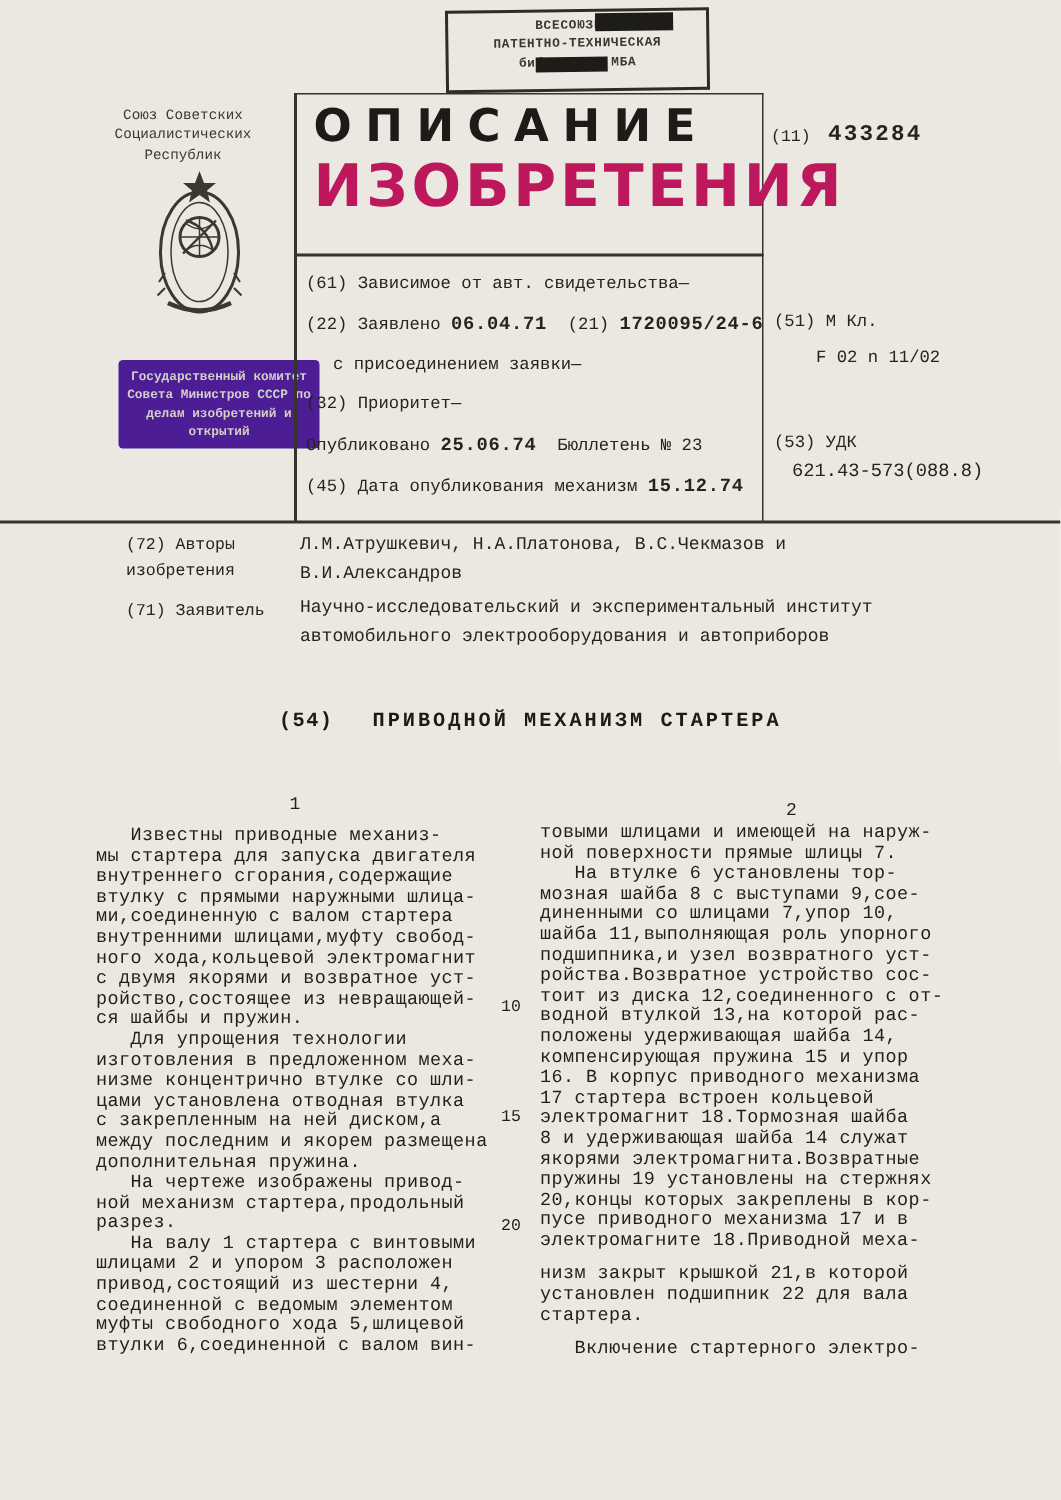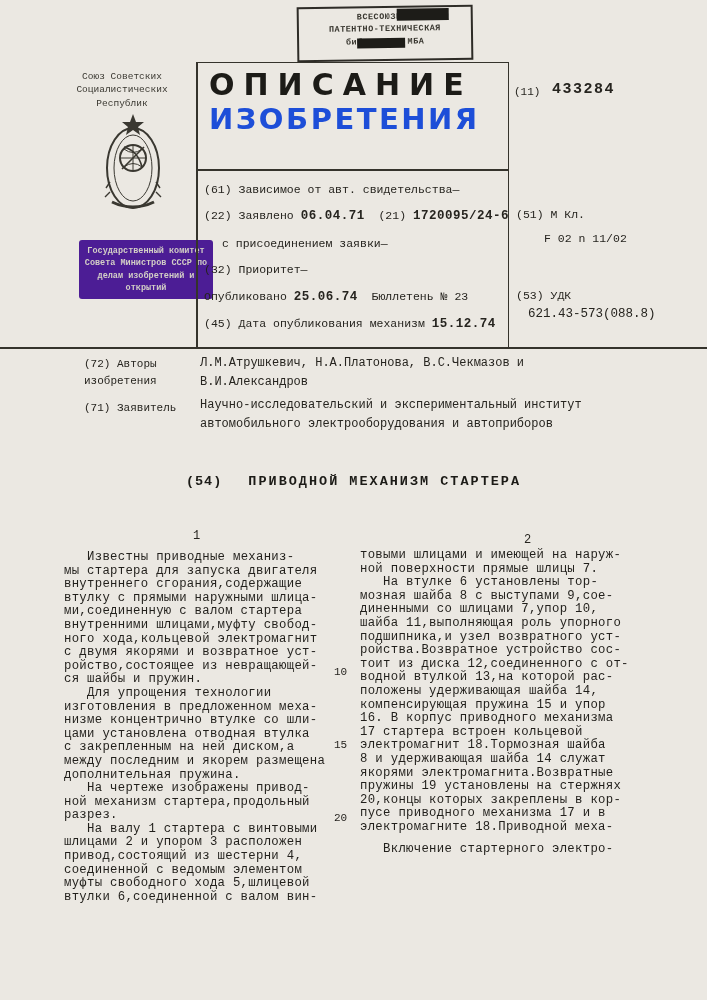--- a/index.html
+++ b/index.html
@@ -37,21 +37,21 @@
 
   
   .title1{
     position:absolute;left:209px;top:70px;
     font-family:"DejaVu Sans","Liberation Sans",sans-serif;
     font-weight:700;font-size:30px;line-height:1;letter-spacing:9px;color:#1c1b17;
   }
   .title2{
     position:absolute;left:209px;top:105px;
     font-family:"DejaVu Sans","Liberation Sans",sans-serif;
-    font-weight:700;font-size:29px;line-height:1;letter-spacing:2.5px;color:#1d4ed8;
+    font-weight:700;font-size:39px;line-height:1;letter-spacing:2.5px;color:#be185d;
   }
   .subtitle{
     position:absolute;left:196px;top:147px;width:313px;text-align:center;
     font-family:"DejaVu Sans","Liberation Sans",sans-serif;
     font-weight:700;font-size:13px;letter-spacing:1.2px;color:#1c1b17;
   }
 
   .docnum-code{position:absolute;left:514px;top:86px;font-size:11px;}
   .docnum{position:absolute;left:552px;top:81px;font-size:15px;font-weight:bold;letter-spacing:1.5px;}
 
@@ -193,20 +193,23 @@
 компенсирующая пружина 15 и упор
 16. В корпус приводного механизма
 17 стартера встроен кольцевой
 электромагнит 18.Тормозная шайба
 8 и удерживающая шайба 14 служат
 якорями электромагнита.Возвратные
 пружины 19 установлены на стержнях
 20,концы которых закреплены в кор-
 пусе приводного механизма 17 и в
 электромагните 18.Приводной меха-</p>
+    <p class="gap">низм закрыт крышкой 21,в которой
+установлен подшипник 22 для вала
+стартера.</p>
     <p class="gap">   Включение стартерного электро-</p>
   </div>
 
   <div class="gutter-num" style="top:666px;">10</div>
   <div class="gutter-num" style="top:739px;">15</div>
   <div class="gutter-num" style="top:812px;">20</div>
 
 </div>
 
 </body></html>

